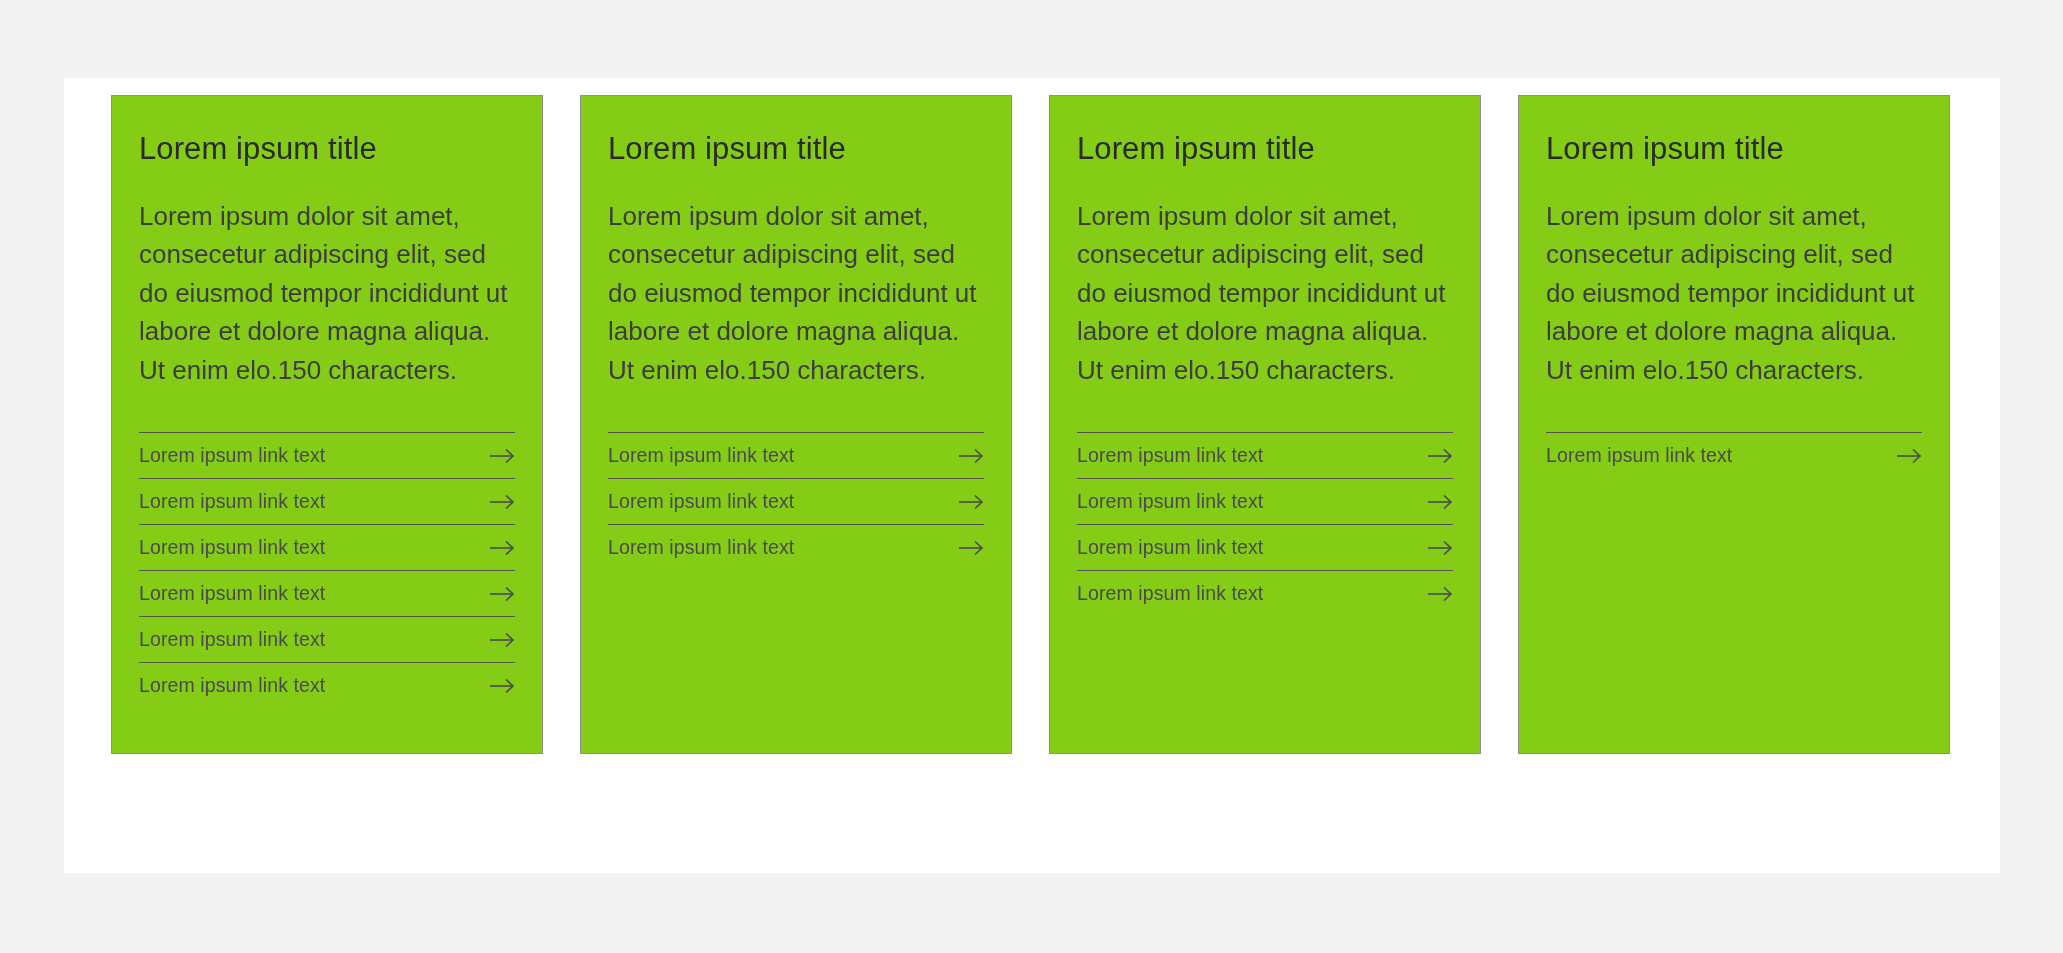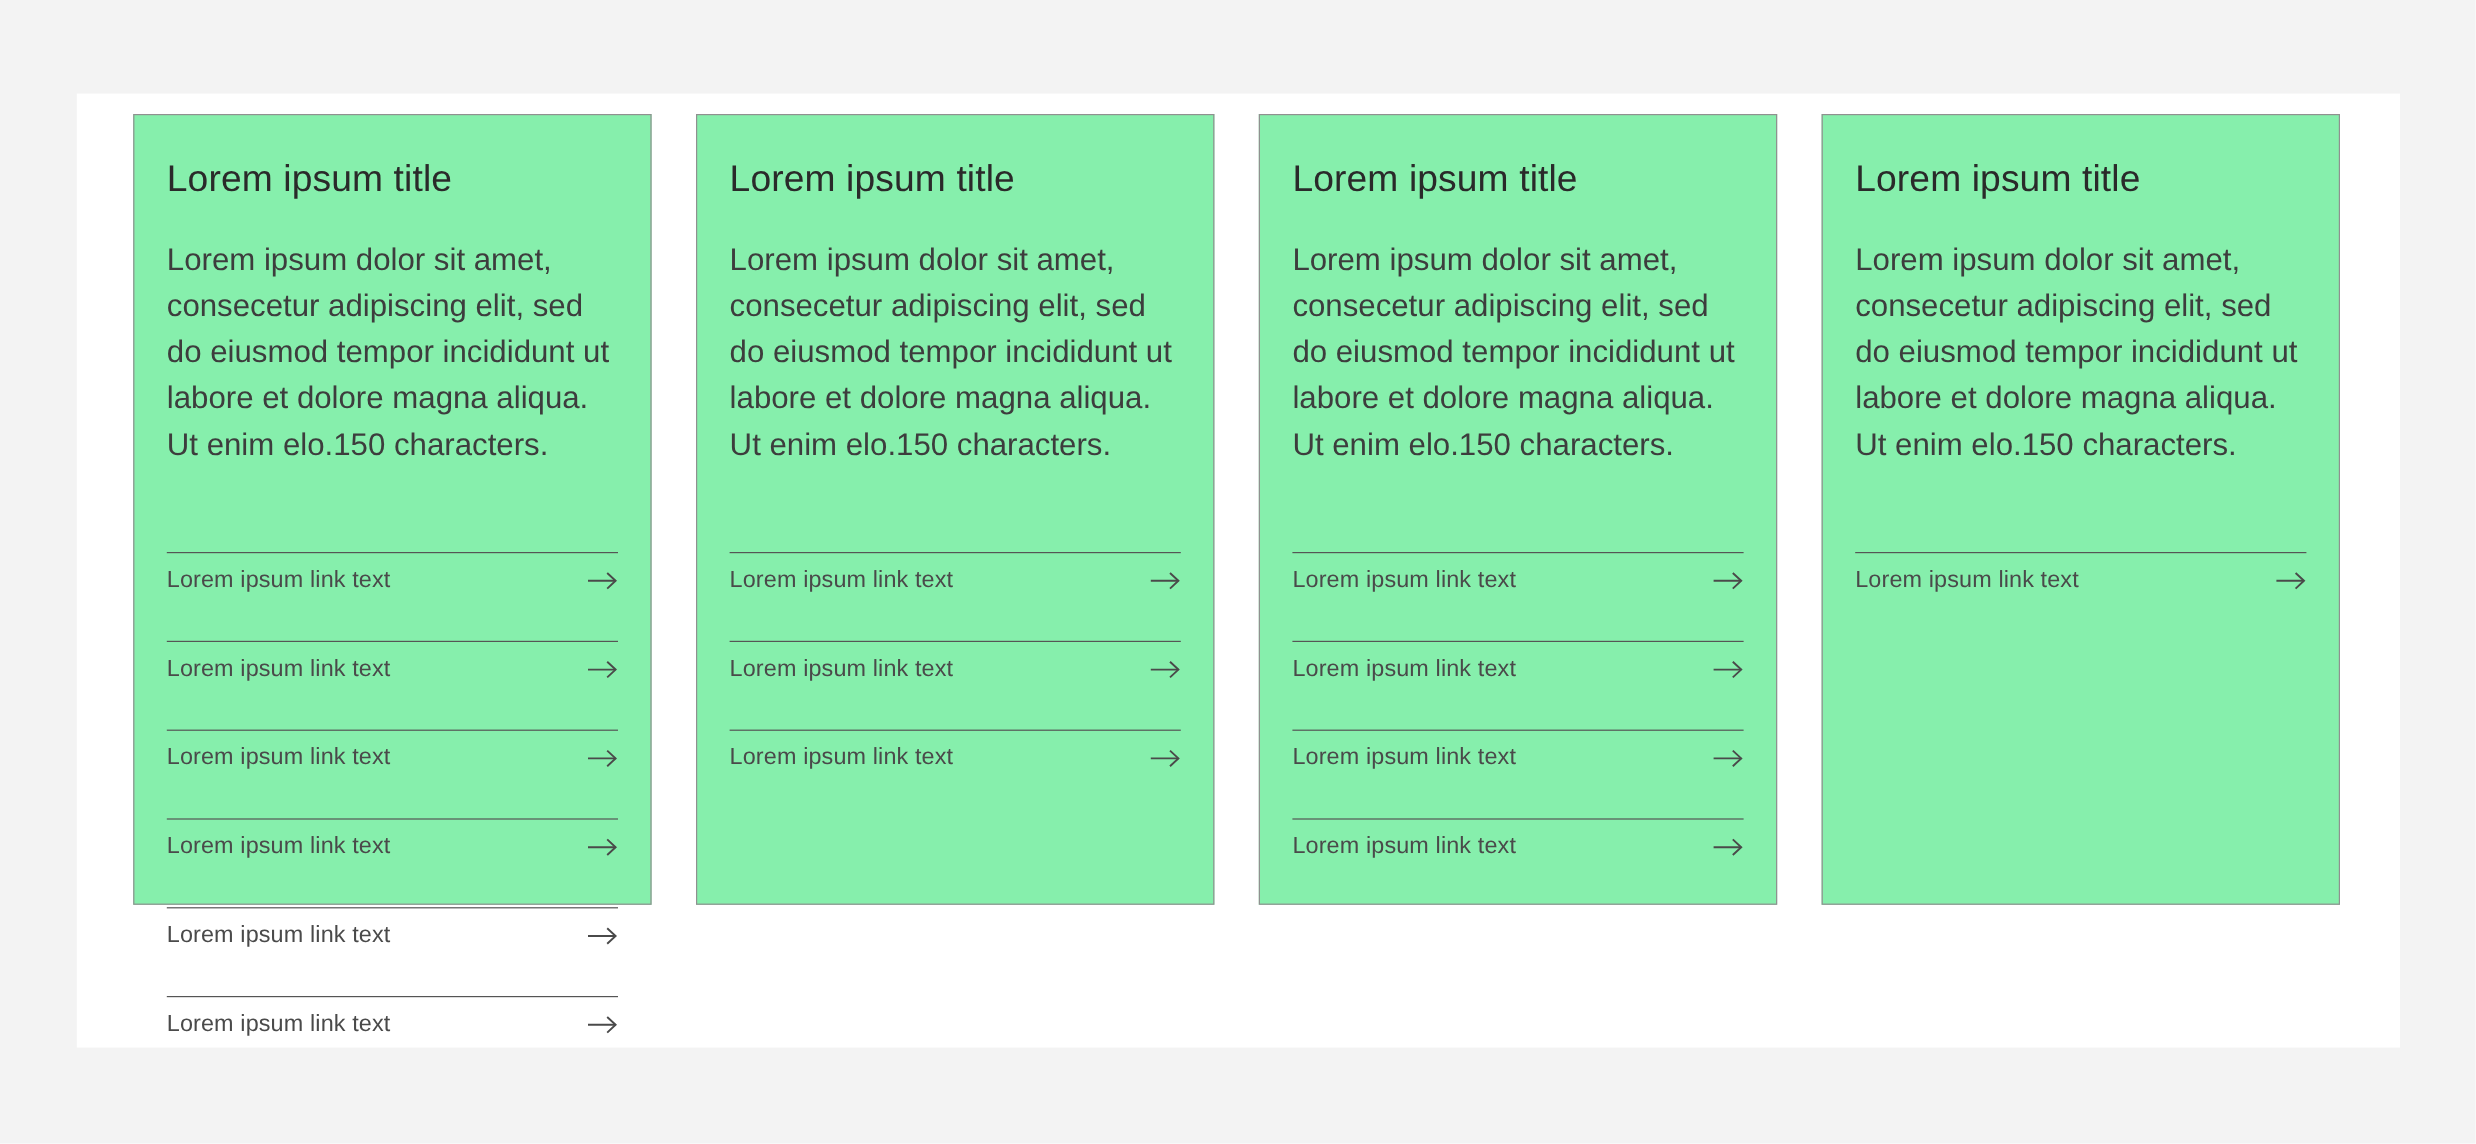--- a/index.html
+++ b/index.html
@@ -31,21 +31,21 @@
     top: 17px;
     display: flex;
     flex-direction: row;
     gap: 37px;
   }
 
   .card {
     width: 432px;
     height: 659px;
     border: 1px solid #909090;
-    background: #86efac;
+    background: #84cc16;
     box-sizing: border-box;
     padding: 27px 27px 0 27px;
     display: flex;
     flex-direction: column;
   }
 
   .card-title {
     font-size: 31px;
     font-weight: 400;
     color: #2a2a2a;
@@ -72,21 +72,20 @@
   .link-row {
     display: flex;
     align-items: center;
     justify-content: space-between;
     border-top: 1px solid #555555;
     height: 46px;
     padding-top: 0;
     box-sizing: border-box;
     cursor: pointer;
     text-decoration: none;
-    margin-top: 28px;
   }
 
   .link-label {
     font-size: 19.5px;
     color: #4a4a4a;
     line-height: 1;
     letter-spacing: 0.1px;
   }
 
   .link-arrow {

